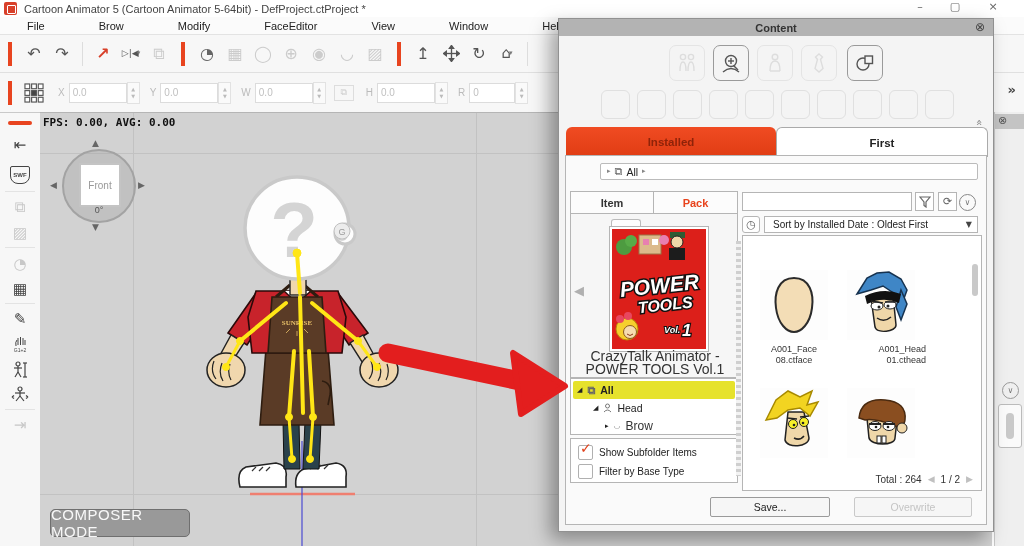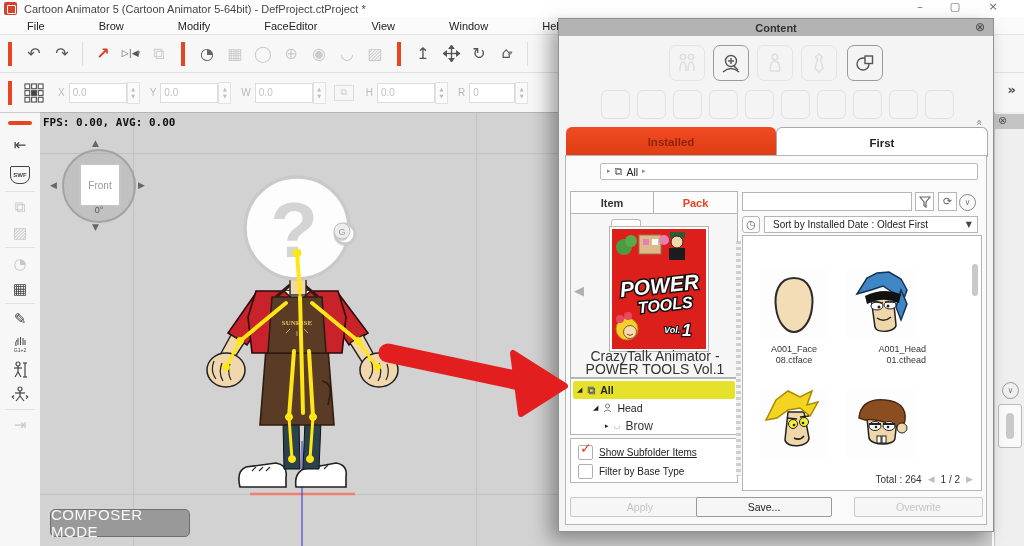--- a/index.html
+++ b/index.html
@@ -497,21 +497,21 @@
         <span class="tri ico">▸</span>
         <span class="ico" style="font-size:8px;color:#888;">◡</span>
         <span style="font-size:12px;text-align:right;">Brow</span>
       </div>
     </div>
 
     <div id="options">
       <span class="chk" style="top:6px;">
           <span class="ck ico">✓</span>
         </span>
-      <span class="optlbl" style="top:8px;text-decoration:underline;">Show Subfolder Items</span>
+      <span class="optlbl" style="top:8px;">Show Subfolder Items</span>
       <span class="chk" style="top:25px;"></span>
       <span class="optlbl" style="top:27px;">Filter by Base Type</span>
     </div>
 
     <svg class="abs" style="left:181px;top:40px;" width="12" height="12" viewBox="0 0 12 12">
         <g stroke="#888" stroke-width="1.3" fill="none">
           <circle cx="5" cy="5" r="3.5"></circle>
           <line x1="7.8" y1="7.8" x2="11" y2="11"></line>
         </g>
       </svg>
@@ -580,27 +580,24 @@
       <div id="gscroll"></div>
       <div id="gfooter">
         <span>Total : 264</span>
         <span class="pager ico">◀</span>
         <span>1 / 2</span>
         <span class="pager ico">▶</span>
       </div>
     </div>
     <div id="splitter"></div>
 
-    <div class="bbtn dis" style="left:4px;width:140px;">
-        <span>Apply</span>
-      </div>
-    <div class="bbtn" style="left:130px;width:136px;color:#222;">
+    <div class="bbtn" style="left:144px;width:120px;color:#222;">
         <span>Save...</span>
       </div>
-    <div class="bbtn dis" style="left:288px;width:129px;align-items:center;">
+    <div class="bbtn dis" style="left:288px;width:118px;align-items:center;">
         <span>Overwrite</span>
       </div>
   </div>
 </div>
 
 <svg class="abs" style="left:340px;top:330px;z-index:60;pointer-events:none;" width="250" height="100" viewBox="340 330 250 100">
   <line x1="388" y1="353" x2="520" y2="381" stroke="#e31e1e" stroke-width="19" stroke-linecap="round"></line>
   <polygon points="565,386 513,353 521,414" fill="#e31e1e" stroke="#e31e1e" stroke-width="6" stroke-linejoin="round"></polygon>
 </svg>
 

